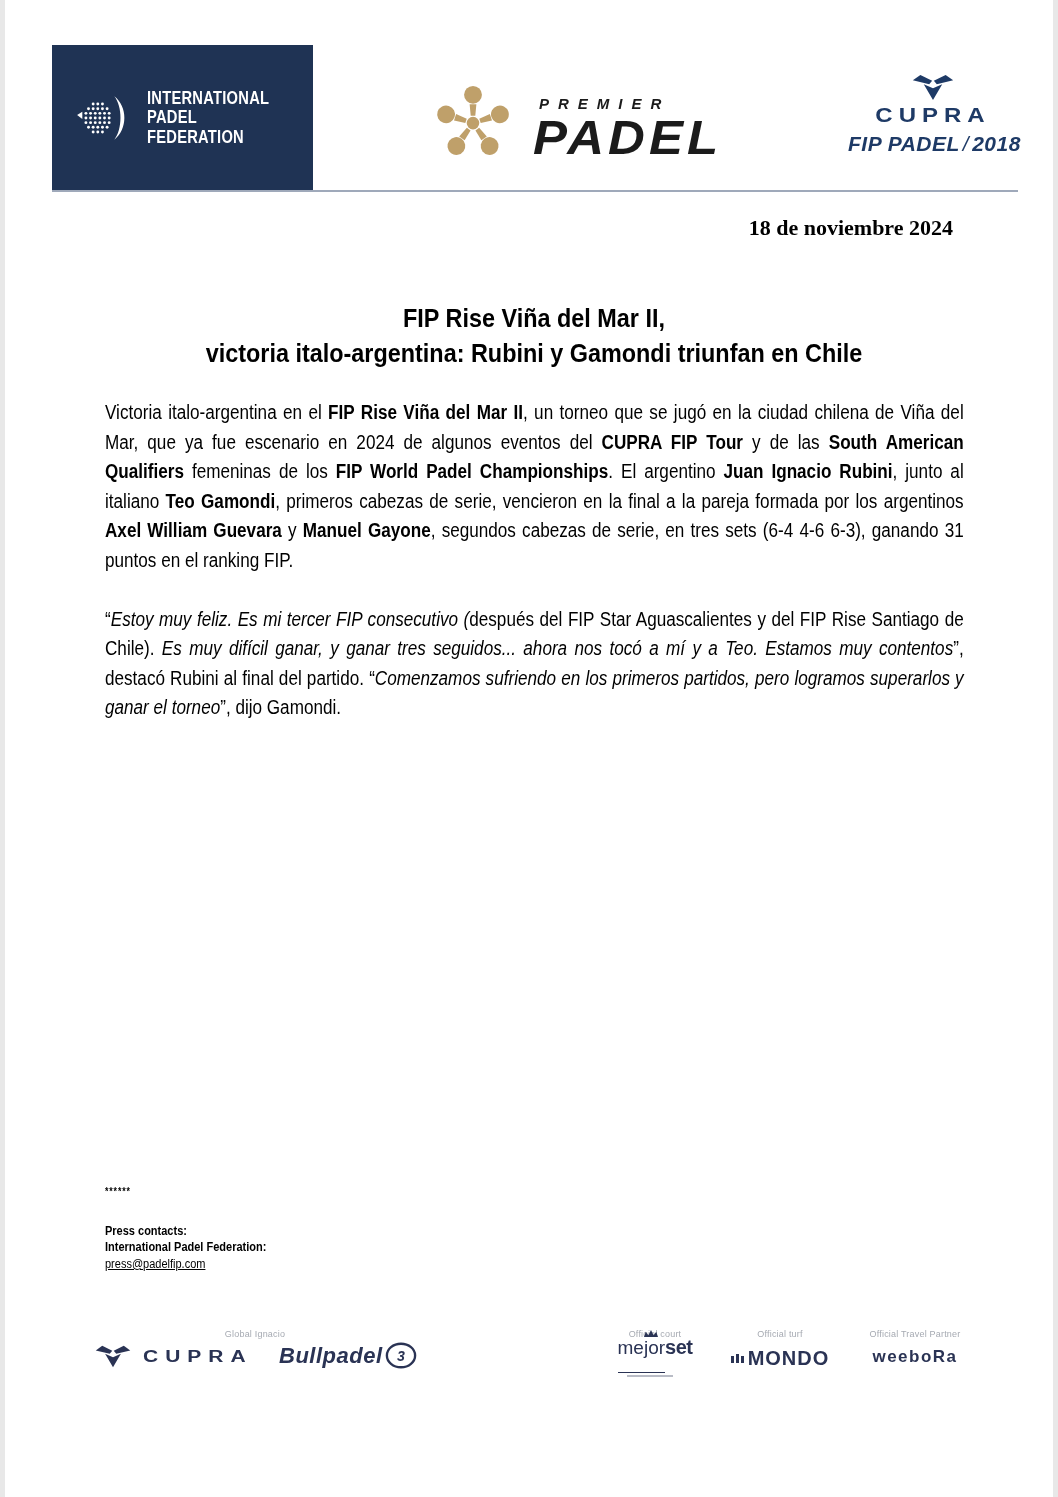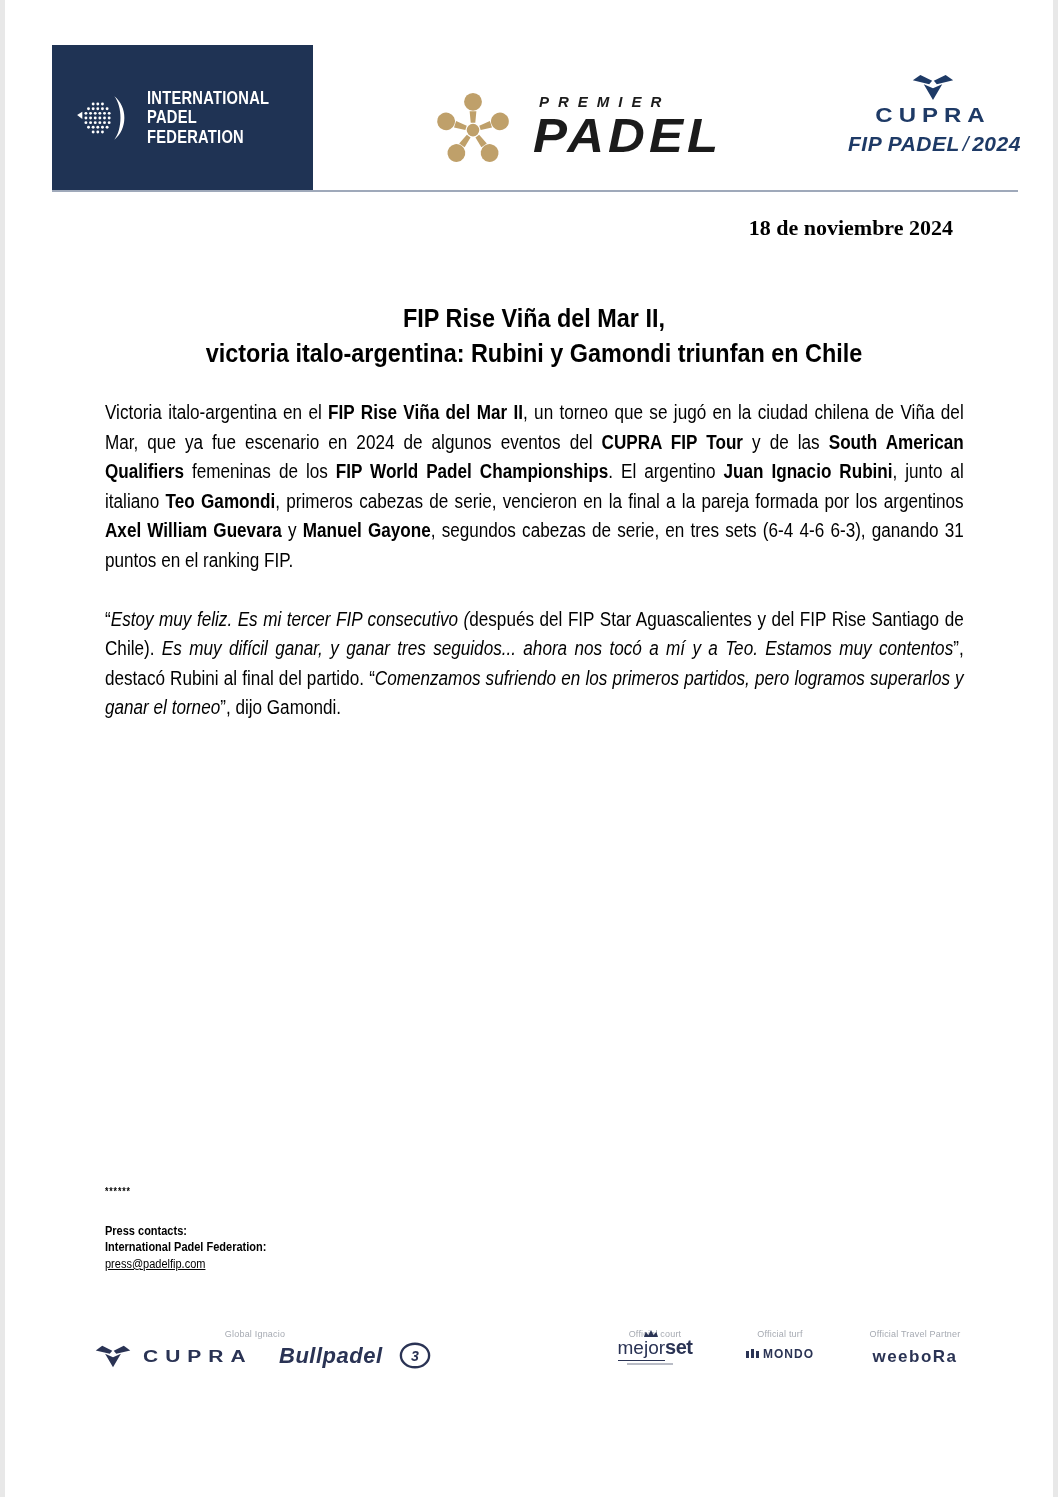--- a/index.html
+++ b/index.html
@@ -13,21 +13,21 @@
   .ipf-box {
     position:absolute; left:47px; top:45px; width:261px; height:146px;
     background:#1f3354; display:flex; align-items:center; justify-content:center; gap:12px;
   }
   .ipf-icon { width:62px; height:78px; flex:0 0 auto; }
   .ipf-text {
     color:#fff; font-weight:700; font-size:17.5px; line-height:19.5px;
     letter-spacing:.3px; transform:scaleX(.84); transform-origin:left center;
   }
   .premier {
-    position:absolute; left:424px; top:84px; display:flex; align-items:center; gap:16px;
+    position:absolute; left:424px; top:77px; display:flex; align-items:flex-end; gap:16px;
   }
   .premier-icon { width:88px; height:88px; }
   .premier-text { color:#1b1b1b; }
   .premier-top {
     font-size:15px; font-weight:700; font-style:italic; letter-spacing:9px;
     margin-left:6px; margin-bottom:2px;
   }
   .premier-name {
     font-size:51px; font-weight:800; font-style:italic; letter-spacing:4px;
     transform:scaleY(.94); transform-origin:left top; line-height:1;
@@ -84,32 +84,32 @@
   .lbl-court  { left:570px; top:1329px; width:160px; }
   .lbl-turf   { left:695px; top:1329px; width:160px; }
   .lbl-travel { left:828px; top:1329px; width:164px; }
   .f-logo { position:absolute; color:#2a3354; }
   .f-cupra { left:90px; top:1345px; display:flex; align-items:center; gap:12px; }
   .f-cupra-tribal { width:36px; height:23px; }
   .f-cupra-word {
     font-size:21px; font-weight:700; letter-spacing:7px; line-height:1;
     transform:scaleY(.8); transform-origin:left center;
   }
-  .f-bullpadel { left:274px; top:1342px; display:flex; align-items:center; gap:16px; }
+  .f-bullpadel { left:274px; top:1342px; display:flex; align-items:center; gap:2px; }
   .f-bullpadel-word { font-size:22px; font-weight:800; font-style:italic; letter-spacing:.5px; }
   .f-bullpadel-ball { width:32px; height:27px; }
   .f-mejorset { left:570px; top:1336px; width:160px; text-align:center; }
   .ms-row { display:inline-flex; align-items:baseline; position:relative; }
   .ms-crown { position:absolute; left:26px; top:-6px; width:14px; height:7px; }
-  .ms-a { font-size:19px; font-weight:400; border-bottom:1.5px solid #2a3354; padding-bottom:1px; }
+  .ms-a { font-size:19px; font-weight:400; border-bottom:1.5px solid #2a3354; padding-bottom:13px; }
   .ms-b { font-size:20px; font-weight:800; letter-spacing:-.5px; }
   .ms-tagline { width:46px; height:2px; background:#b9bcc6; margin:2px 0 0 52px; }
   .f-mondo { left:695px; top:1347px; width:160px; display:flex; align-items:center; justify-content:center; gap:3px; }
   .mondo-bars { width:14px; height:12px; }
-  .f-mondo-word { font-size:12px; font-weight:800; letter-spacing:1px; }
+  .f-mondo-word { font-size:20px; font-weight:800; letter-spacing:1px; }
   .f-weebora { left:828px; top:1347px; width:164px; text-align:center; }
   .f-weebora-word { font-size:17px; font-weight:700; letter-spacing:1.5px; }
 </style>
 </head>
 <body>
 
 <div class="page">
 
   <div class="ipf-box">
     <svg class="ipf-icon" viewBox="0 0 120 96" xmlns="http://www.w3.org/2000/svg" fill="#ffffff">
@@ -192,21 +192,21 @@
   </div>
 
   <div class="cupra-block">
     <svg class="cupra-tribal" viewBox="0 0 100 64" xmlns="http://www.w3.org/2000/svg" fill="#1e3a66">
       <polygon points="2,15 20,2 48,16 41,24"></polygon>
       <polygon points="98,15 80,2 52,16 59,24"></polygon>
       <path d="M28,24 L50,34 L72,24 L50,62 Z"></path>
     </svg>
     <div class="cupra-word">CUPRA</div>
     <div class="cupra-series">
-      <span>FIP PADEL</span><span class="cupra-slash">/</span><span>2024</span>
+      <span>FIP PADEL</span><span class="cupra-slash">/</span><span>2018</span>
     </div>
   </div>
 
   <div class="header-rule"></div>
 
   <div class="date-line">18 de noviembre 2024</div>
 
   <div class="doc-title">
     <div>FIP Rise Viña del Mar II,</div>
     <div>victoria italo-argentina: Rubini y Gamondi triunfan en Chile</div>

